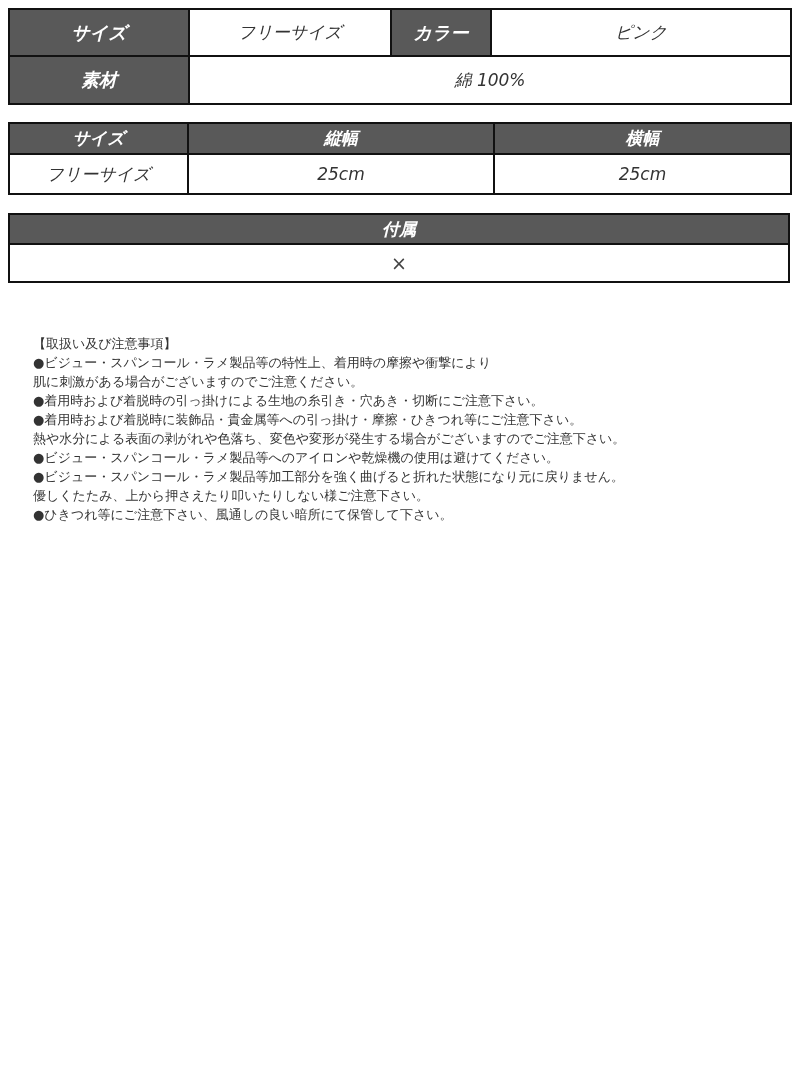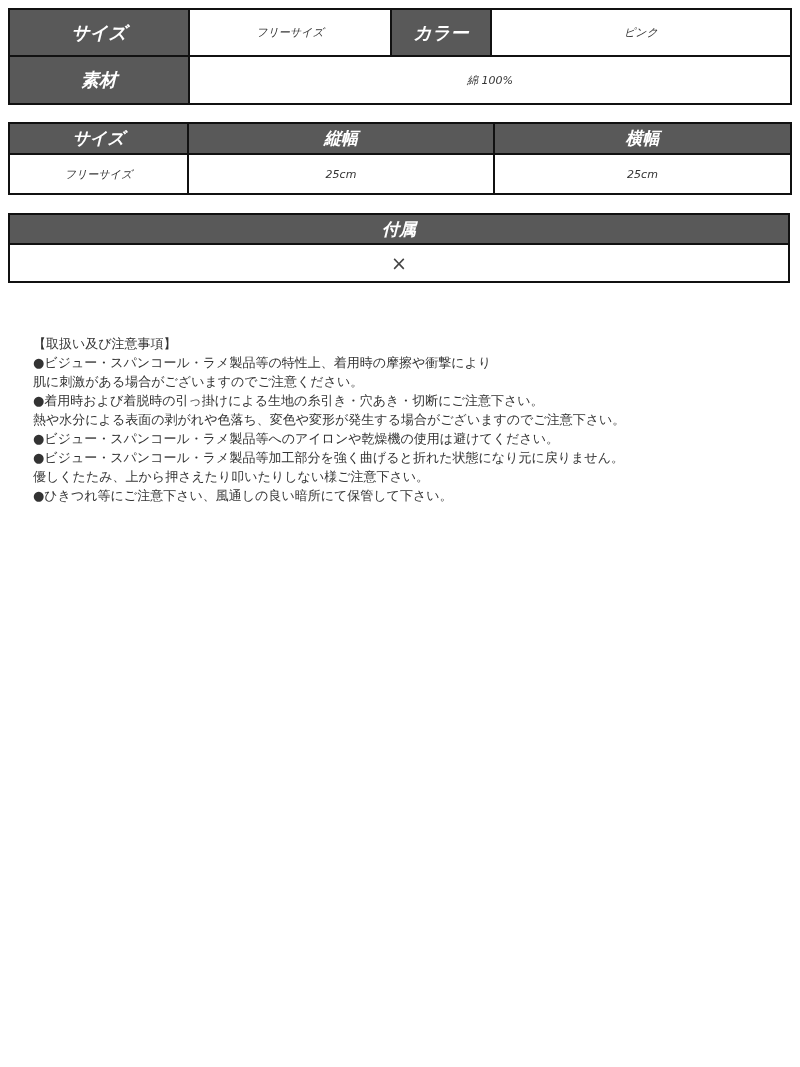--- a/index.html
+++ b/index.html
@@ -35,21 +35,21 @@
   }
   table.tbl th {
     background: #595959;
     color: #ffffff;
     font-weight: bold;
     font-size: 18px;
   }
   table.tbl td {
     background: #ffffff;
     color: #333333;
-    font-size: 11px;
+    font-size: 17px;
     font-weight: normal;
   }
   
   table.spec { margin-bottom: 17px; }
   table.spec tr.r1 th, table.spec tr.r1 td { height: 45px; }
   table.spec tr.r2 th, table.spec tr.r2 td { height: 46px; margin-left: 28px; }
   
   table.dims { margin-bottom: 18px; }
   table.dims tr.hdr th { height: 29px; font-size: 17px; }
   table.dims tr.row td { height: 38px; }
@@ -122,20 +122,21 @@
       <td>×</td>
     </tr>
   </tbody>
     </table>
 
   <div class="notes">
     <div class="line">【取扱い及び注意事項】</div>
     <div class="line">●ビジュー・スパンコール・ラメ製品等の特性上、着用時の摩擦や衝撃により</div>
     <div class="line">肌に刺激がある場合がございますのでご注意ください。</div>
     <div class="line">●着用時および着脱時の引っ掛けによる生地の糸引き・穴あき・切断にご注意下さい。</div>
+    <div class="line">●着用時および着脱時に装飾品・貴金属等への引っ掛け・摩擦・ひきつれ等にご注意下さい。</div>
     <div class="line">熱や水分による表面の剥がれや色落ち、変色や変形が発生する場合がございますのでご注意下さい。</div>
     <div class="line">●ビジュー・スパンコール・ラメ製品等へのアイロンや乾燥機の使用は避けてください。</div>
     <div class="line">●ビジュー・スパンコール・ラメ製品等加工部分を強く曲げると折れた状態になり元に戻りません。</div>
     <div class="line">優しくたたみ、上から押さえたり叩いたりしない様ご注意下さい。</div>
     <div class="line">●ひきつれ等にご注意下さい、風通しの良い暗所にて保管して下さい。</div>
   </div>
 
 </div>
 
 </body></html>

